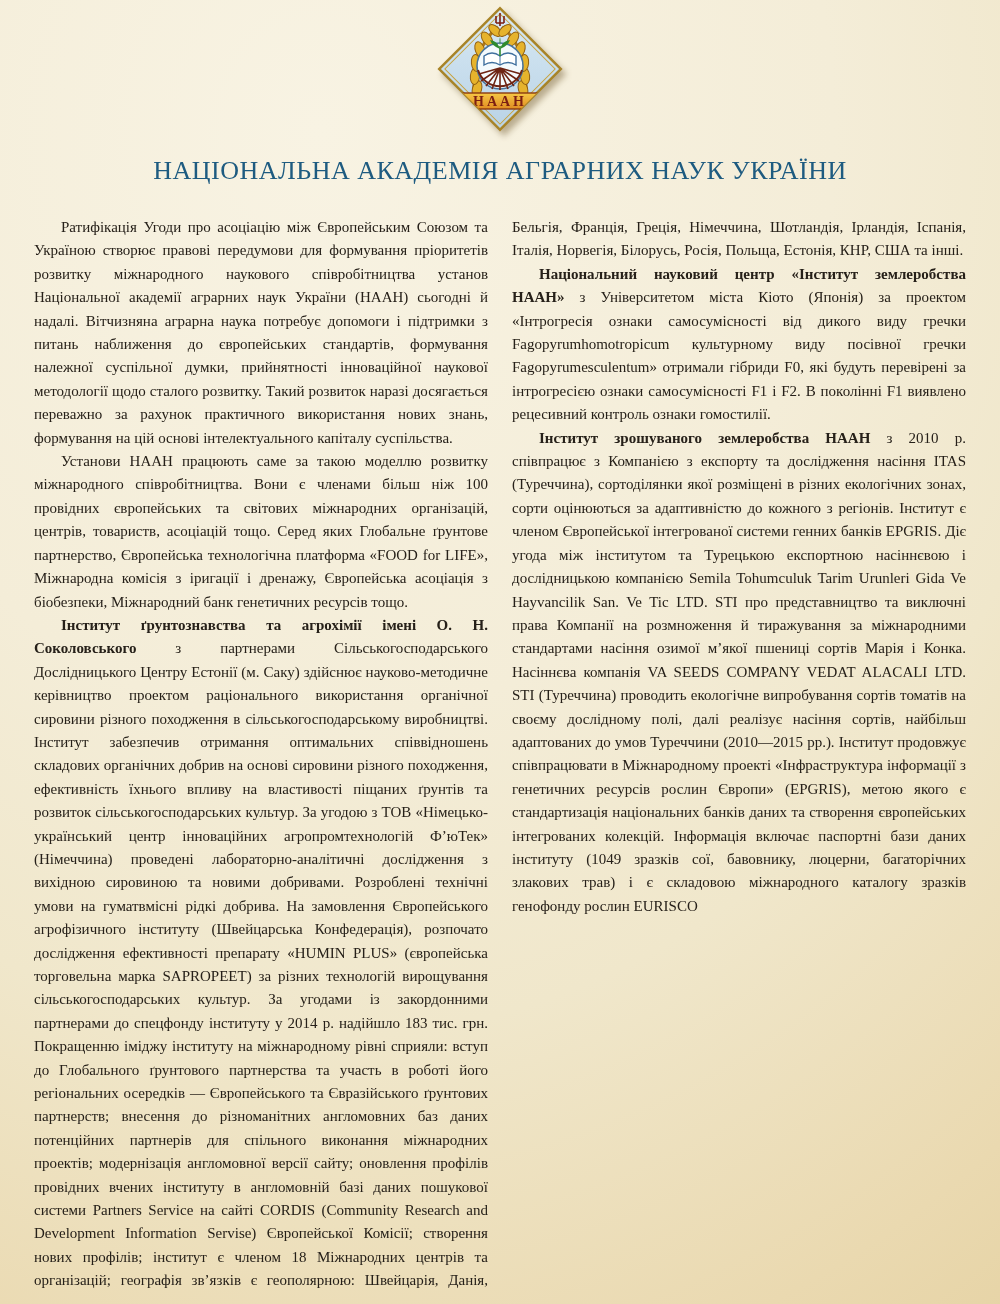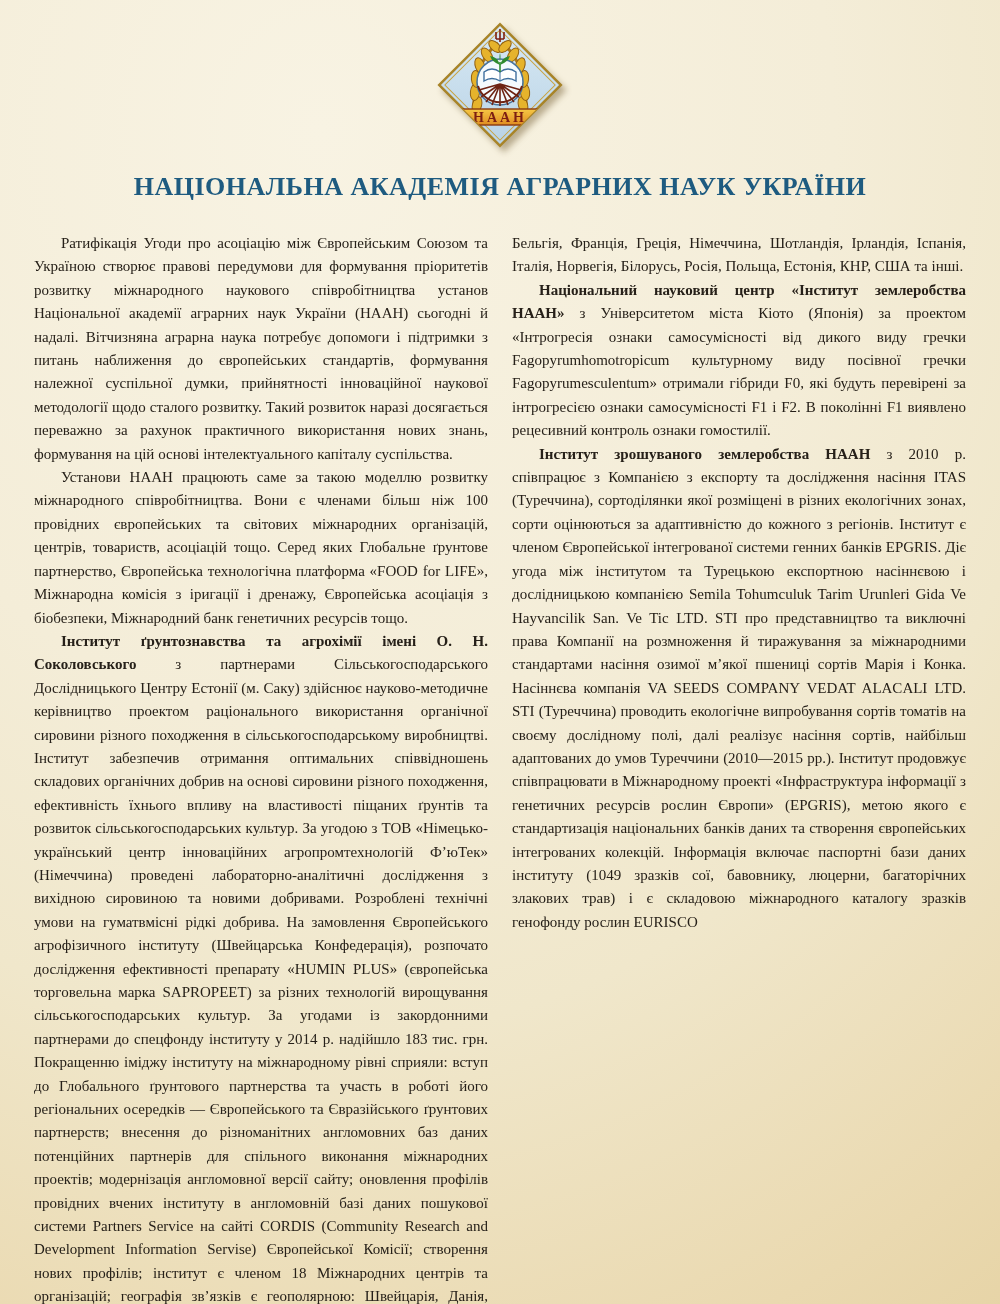--- a/index.html
+++ b/index.html
@@ -6,30 +6,30 @@
   .page {
     position: relative;
     width: 1000px;
     height: 1304px;
     overflow: hidden;
     background: radial-gradient(135% 120% at 32% 10%,
       #f8f3e3 0%, #f4edd8 38%, #f0e7cb 58%, #ead9b0 82%, #e3cf9d 100%);
     font-family: "Liberation Serif", serif;
     color: #262019;
   }
-  .header { text-align: center; padding-top: 22px; }
+  .header { text-align: center; padding-top: 6px; }
   .emblem-wrap {
     display: inline-block;
     width: 132px; height: 132px;
     filter: drop-shadow(4px 5px 3px rgba(110, 88, 44, 0.45));
   }
   .page-title {
     margin: 14px 0 0 0;
     font-size: 26px;
-    font-weight: bold;
+    font-weight: normal;
     letter-spacing: 0.5px;
     color: #1e5b80;
     text-align: center;
     font-family: "Liberation Serif", serif;
   }
   .article {
     width: 932px;
     height: 1082px;
     margin: 30px auto 0 auto;
     column-count: 2;

